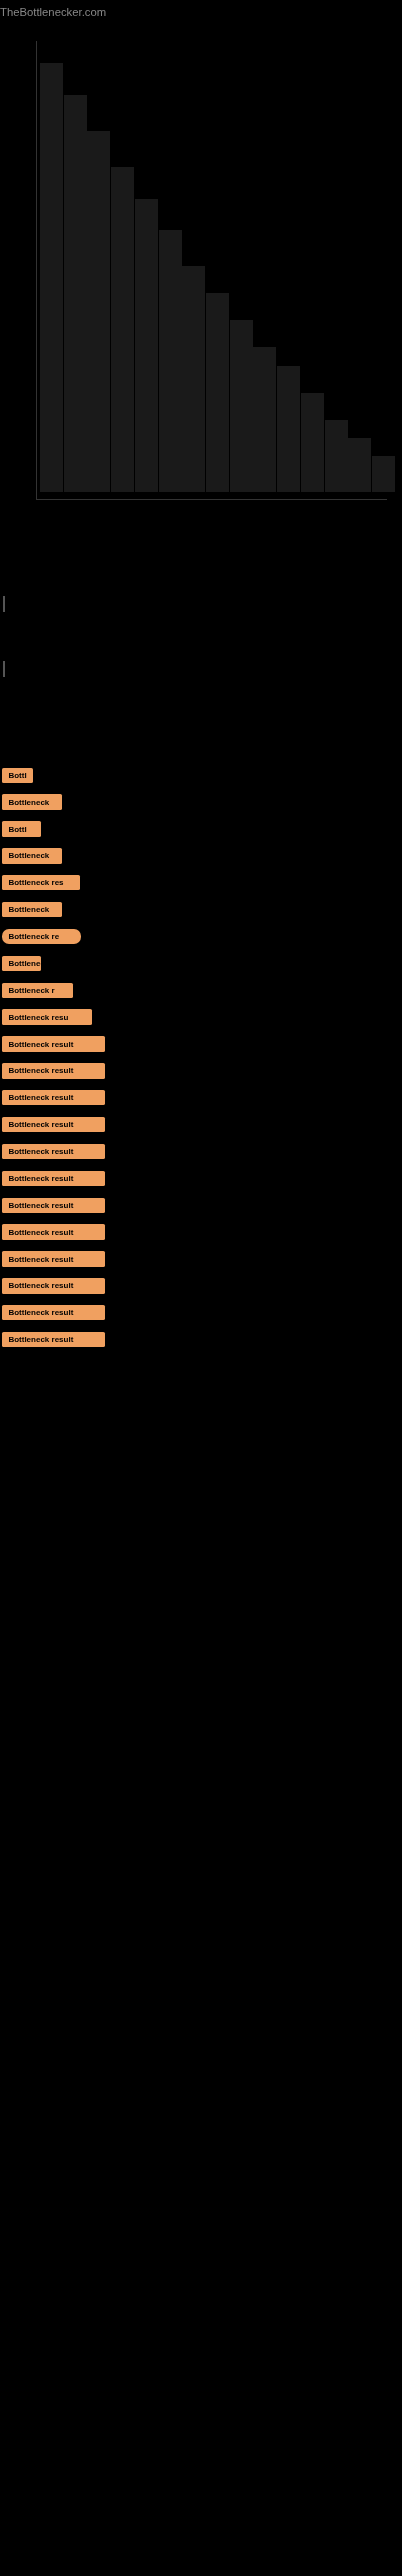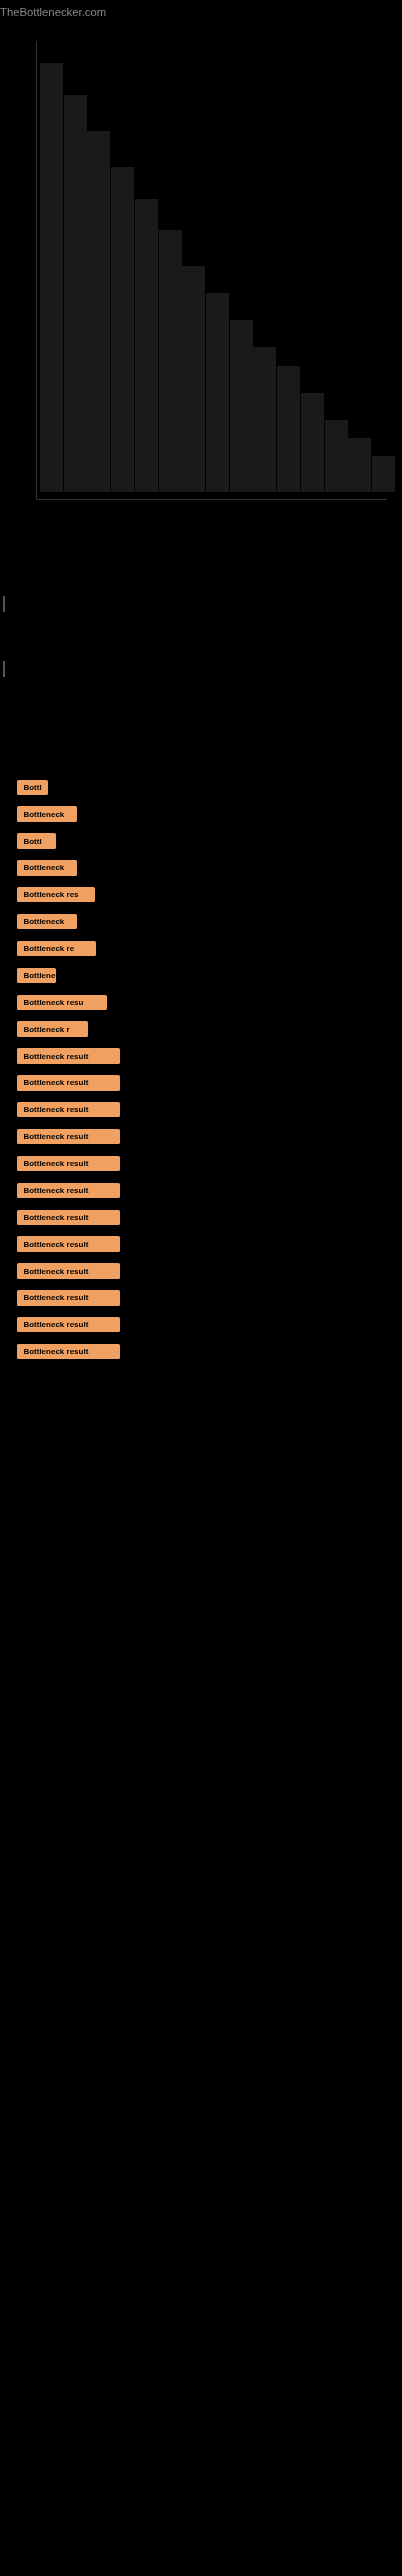--- a/index.html
+++ b/index.html
@@ -60,22 +60,21 @@
       display: inline-block;
     }
 
     .vbar {
       flex: 1;
       background-color: #f0a060;
       min-height: 1.6px;
     }
 
     .results-list {
-      padding: 0 17px;
-      margin-top: 12px;
+      padding: 0 2px;
     }
 
     .result-row {
       margin-bottom: 9.7px;
     }
 
     .result-row .result-badge {
       font-size: 8px;
     }
   </style>
@@ -133,36 +132,36 @@
 
   <div class="result-row">
     <span class="result-badge" style="width:78px;">Bottleneck res</span>
   </div>
 
   <div class="result-row">
     <span class="result-badge" style="width:60px;">Bottleneck</span>
   </div>
 
   <div class="result-row">
-    <span class="result-badge" style="width:79px;">Bottleneck re</span>
+    <span class="result-badge" style="width:79px;border-radius:7px;">Bottleneck re</span>
   </div>
 
   <div class="result-row">
     <span class="result-badge" style="width:39px;">Bottlenec</span>
   </div>
 
   <div class="result-row">
+    <span class="result-badge" style="width:71px;">Bottleneck r</span>
+  </div>
+
+  <div class="result-row">
     <span class="result-badge" style="width:90px;">Bottleneck resu</span>
   </div>
 
   <div class="result-row">
-    <span class="result-badge" style="width:71px;">Bottleneck r</span>
-  </div>
-
-  <div class="result-row">
     <span class="result-badge" style="width:103px;">Bottleneck result</span>
   </div>
 
   <div class="result-row">
     <span class="result-badge" style="width:103px;">Bottleneck result</span>
   </div>
 
   <div class="result-row">
     <span class="result-badge" style="width:103px;">Bottleneck result</span>
   </div>

